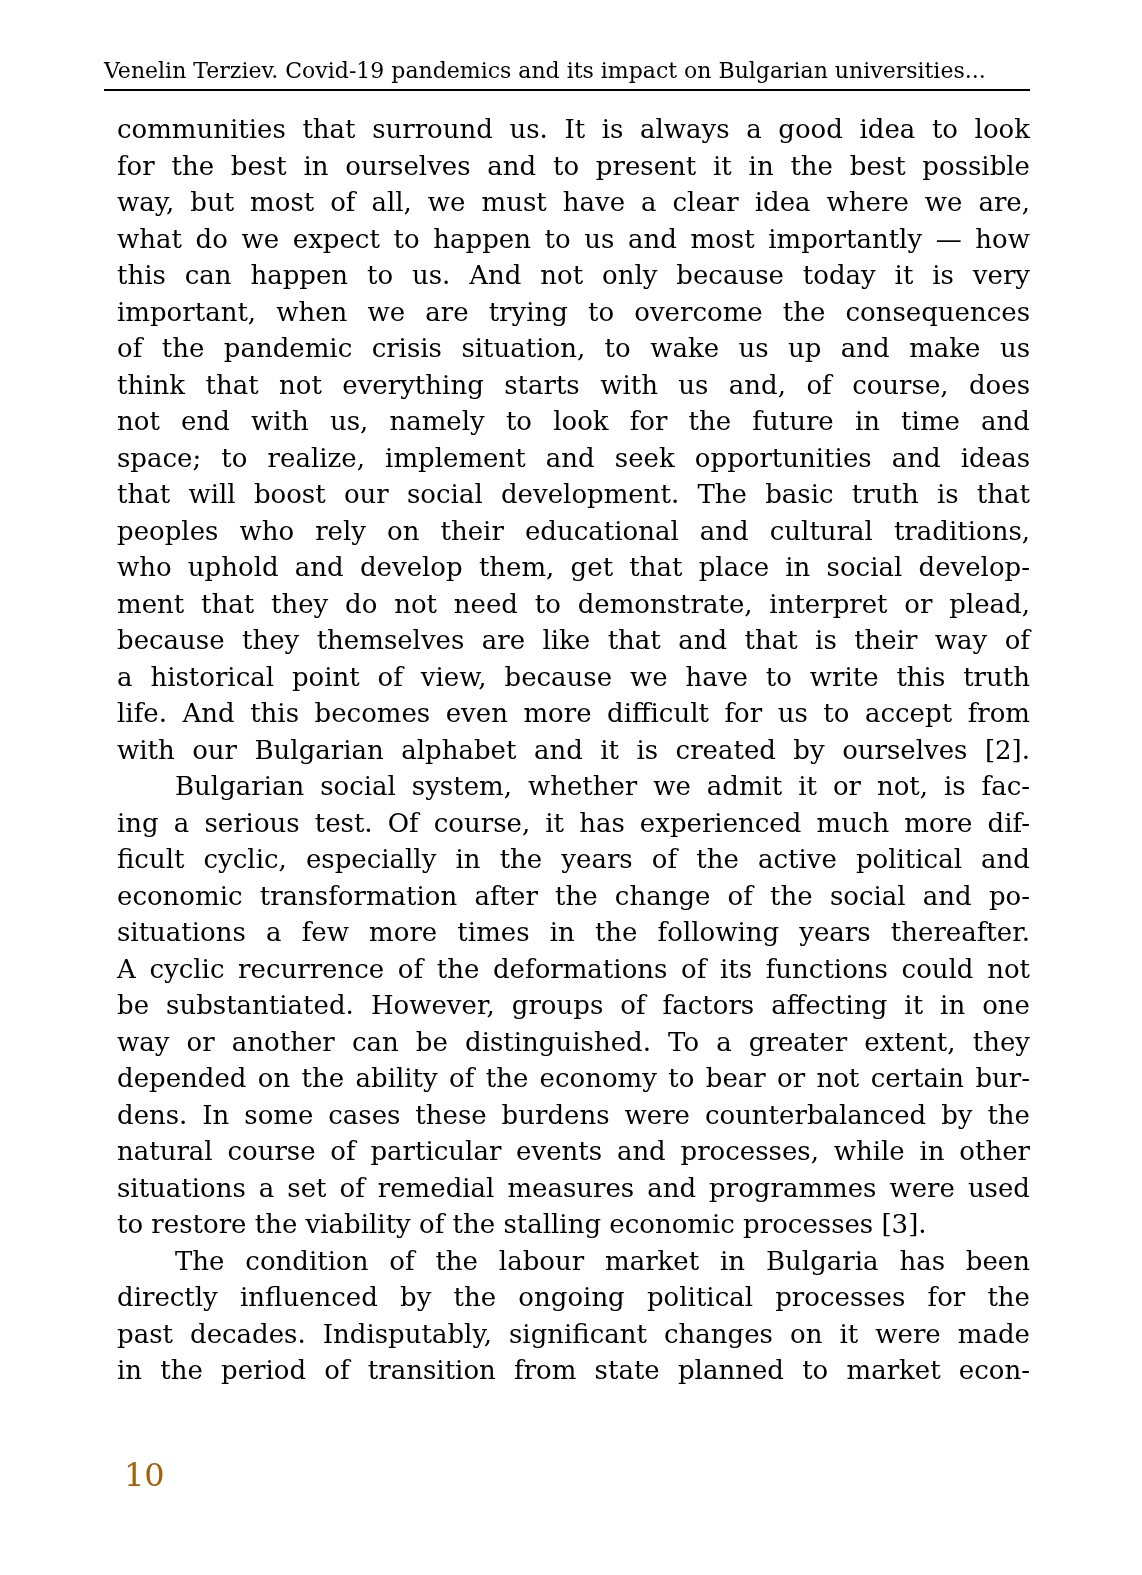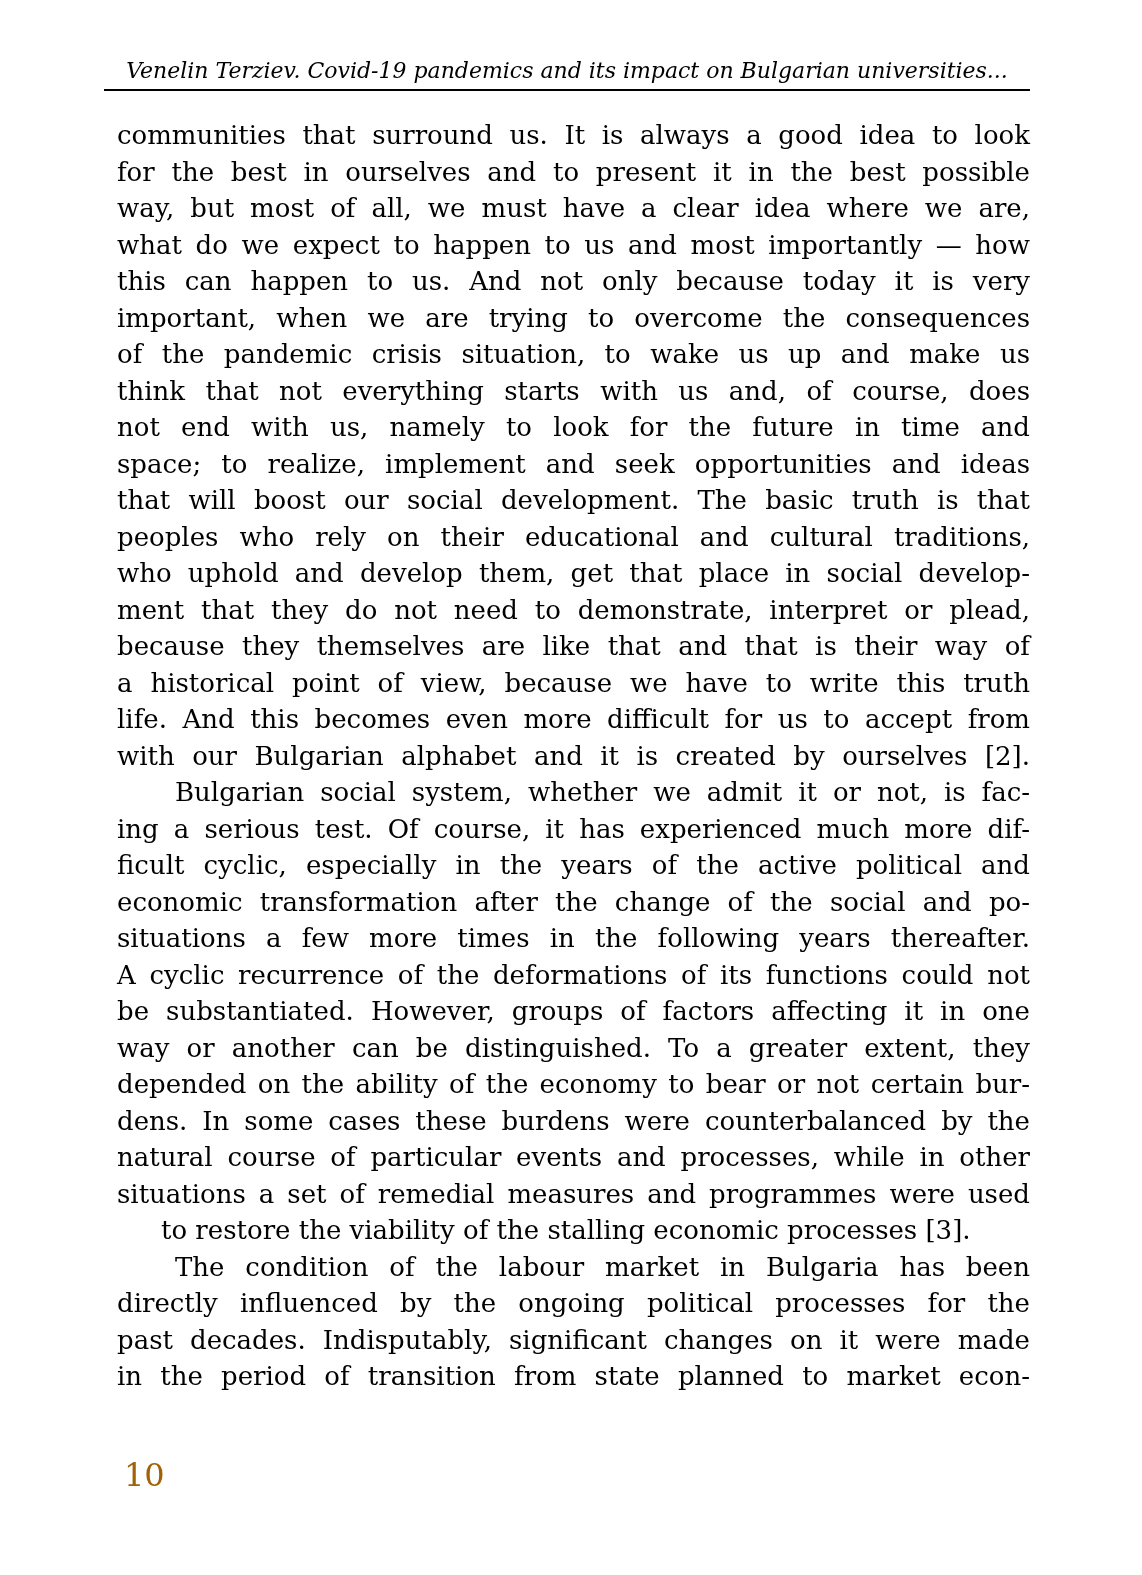--- a/index.html
+++ b/index.html
@@ -14,56 +14,54 @@
     background: #ffffff;
     color: #000000;
     font-family: "DejaVu Serif", serif;
     overflow: hidden;
   }
   .running-title {
     position: absolute;
     top: 58px;
     left: 104px;
     width: 926px;
-    text-align: center;
-    font-style: italic;
+    text-align: left;
     font-size: 22px;
     line-height: 26px;
     color: #000000;
     white-space: nowrap;
   }
   .header-rule {
     position: absolute;
     top: 89px;
     left: 104px;
     width: 926px;
     height: 0;
     border-top: 2px solid #000000;
   }
   .body-text {
     position: absolute;
-    top: 117px;
+    top: 111px;
     left: 117px;
     width: 913px;
     font-size: 26px;
     line-height: 36.5px;
     color: #000000;
   }
   .paragraph { margin: 0; padding: 0; }
   .line {
     height: 36.5px;
     text-align: justify;
     text-align-last: justify;
     white-space: normal;
   }
   .line.indent { text-indent: 58px; }
   .line.para-end {
     text-align: center;
     text-align-last: left;
-    margin-left: 44px;
   }
   .page-number {
     position: absolute;
     top: 1457px;
     left: 124px;
     font-size: 32px;
     line-height: 36px;
     color: #a16207;
   }
 </style>

